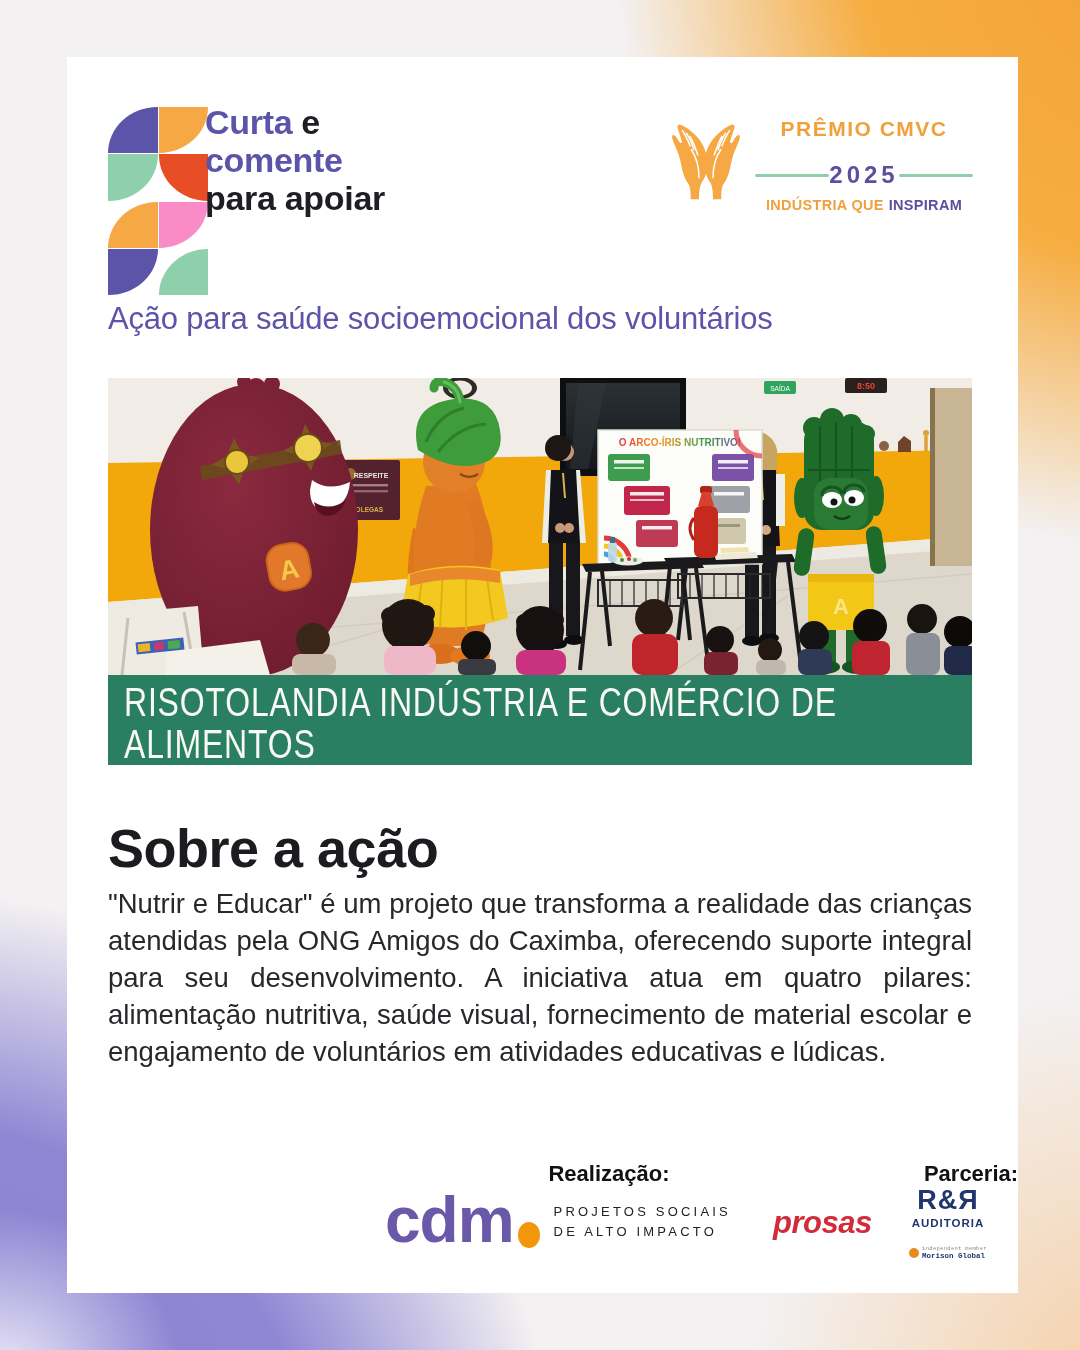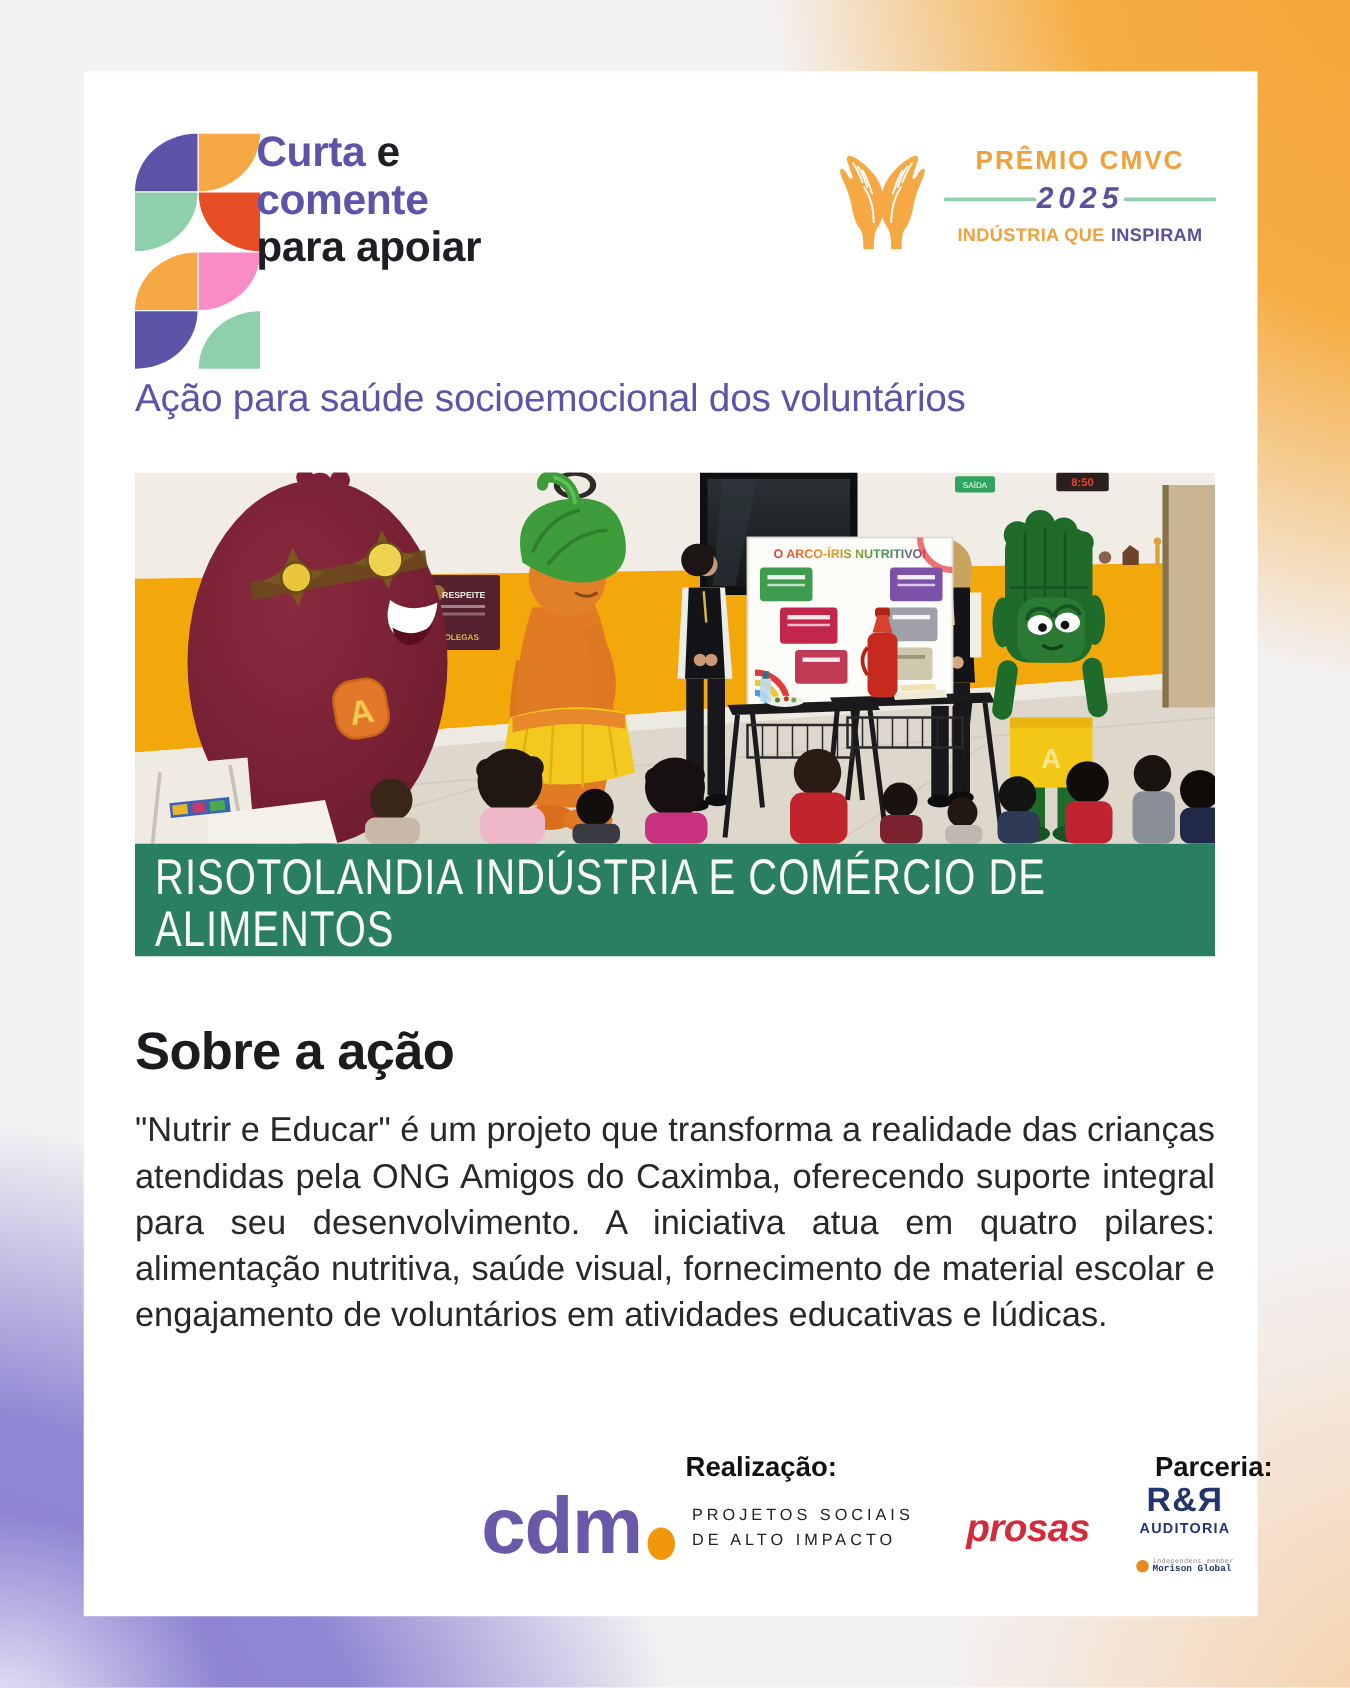--- a/index.html
+++ b/index.html
@@ -6,21 +6,21 @@
   body{
     width:1080px;height:1350px;position:relative;overflow:hidden;
     font-family:"Liberation Sans","DejaVu Sans",sans-serif;
     background-color:#F3F1F2;
     background-image:
       radial-gradient(260px 240px at 0% 102%, rgba(255,255,255,.85), rgba(255,255,255,0) 70%),
       radial-gradient(760px 900px at 106% -6%, #F4A236 0%, #F6AD42 38%, rgba(246,173,66,0) 70%),
       radial-gradient(620px 700px at 104% 104%, rgba(246,200,150,.85) 0%, rgba(246,200,150,0) 60%),
       radial-gradient(900px 860px at -8% 112%, #8579CE 0%, #9087D4 45%, rgba(144,135,212,0) 72%);
   }
-  .card{position:absolute;left:67px;top:57px;width:939px;height:1236px;background:#FFFFFF;}
+  .card{position:absolute;left:67px;top:57px;width:939px;height:1236px;background:#FFFFFF;padding-left:12px;}
   .abs{position:absolute;}
 
   
   .brand-grid{left:41px;top:50px;width:100px;height:188px;display:grid;
     grid-template-rows:repeat(4,1fr);grid-template-columns:repeat(2,1fr);gap:1px;}
   .cell{width:100%;height:100%;}
   .c-purple{background:var(--brand_purple,#5C54A9);}
   .c-orange{background:var(--brand_orange,#F5A843);}
   .c-green{background:var(--brand_green,#8FD0AC);}
   .c-red{background:var(--brand_red,#E84E25);}
@@ -31,38 +31,38 @@
 
   .support{left:138px;top:46px;font-size:34px;font-weight:700;line-height:38px;
     color:#1E1E24;letter-spacing:-.3px;}
   .support .hl{color:var(--brand_purple,#5C54A9);}
   .support .sp{margin-left:9px;}
 
   
   .award-hands{left:604px;top:48px;width:70px;height:106px;}
   .award-text{left:688px;top:60px;width:218px;text-align:center;}
   .award-title{font-size:21px;font-weight:700;letter-spacing:1.5px;color:var(--award_orange,#F0A03C);}
-  .award-year-row{margin-top:4px;display:flex;align-items:center;gap:0;font-style:italic;}
+  .award-year-row{margin-top:20px;display:flex;align-items:center;gap:0;}
   .award-year-row .line{flex:1;height:3px;background:var(--brand_green,#8FD0AC);border-radius:2px;}
   .award-year{font-size:24px;font-weight:700;letter-spacing:4px;color:var(--award_purple,#5B4FA0);}
   .award-tagline{margin-top:8px;font-size:14.5px;font-weight:700;letter-spacing:.3px;}
   .award-tagline .t1{color:var(--award_orange,#F0A03C);margin-right:5px;}
   .award-tagline .t2{color:var(--award_purple,#5B4FA0);}
 
   .headline{left:41px;top:244px;width:880px;font-size:31px;font-weight:400;
     color:var(--brand_purple,#5C54A9);letter-spacing:-.2px;}
 
   .photo{left:41px;top:321px;width:864px;height:297px;display:block;}
 
   .banner{left:41px;top:618px;width:864px;height:90px;background:var(--banner_green,#2A7F62);
     overflow:hidden;box-sizing:border-box;padding:6px 0 0 16px;}
   .banner-inner{width:1060px;transform:scaleX(.8);transform-origin:0 0;
     font-size:40px;line-height:42px;letter-spacing:1px;font-weight:400;color:#F8F8F4;}
 
-  .about-heading{left:41px;top:760px;font-size:42px;font-weight:700;color:#1B1B20;letter-spacing:-.5px;}
+  .about-heading{left:41px;top:760px;font-size:54px;font-weight:700;color:#1B1B20;letter-spacing:-.5px;}
   .about-body{left:41px;top:828px;width:864px;font-size:27.5px;line-height:37px;
     color:#28282C;text-align:justify;}
 
   .footer-label{top:1104px;font-size:22px;font-weight:700;color:#111;text-align:center;}
   .lbl-real{left:442px;width:200px;}
   .lbl-parc{left:804px;width:200px;}
 
   .cdm{left:318px;top:1134px;display:flex;align-items:flex-end;}
   .cdm-name{font-size:64px;font-weight:700;line-height:.92;letter-spacing:-1px;
     color:var(--cdm_purple,#6A58A8);text-align:right;}

